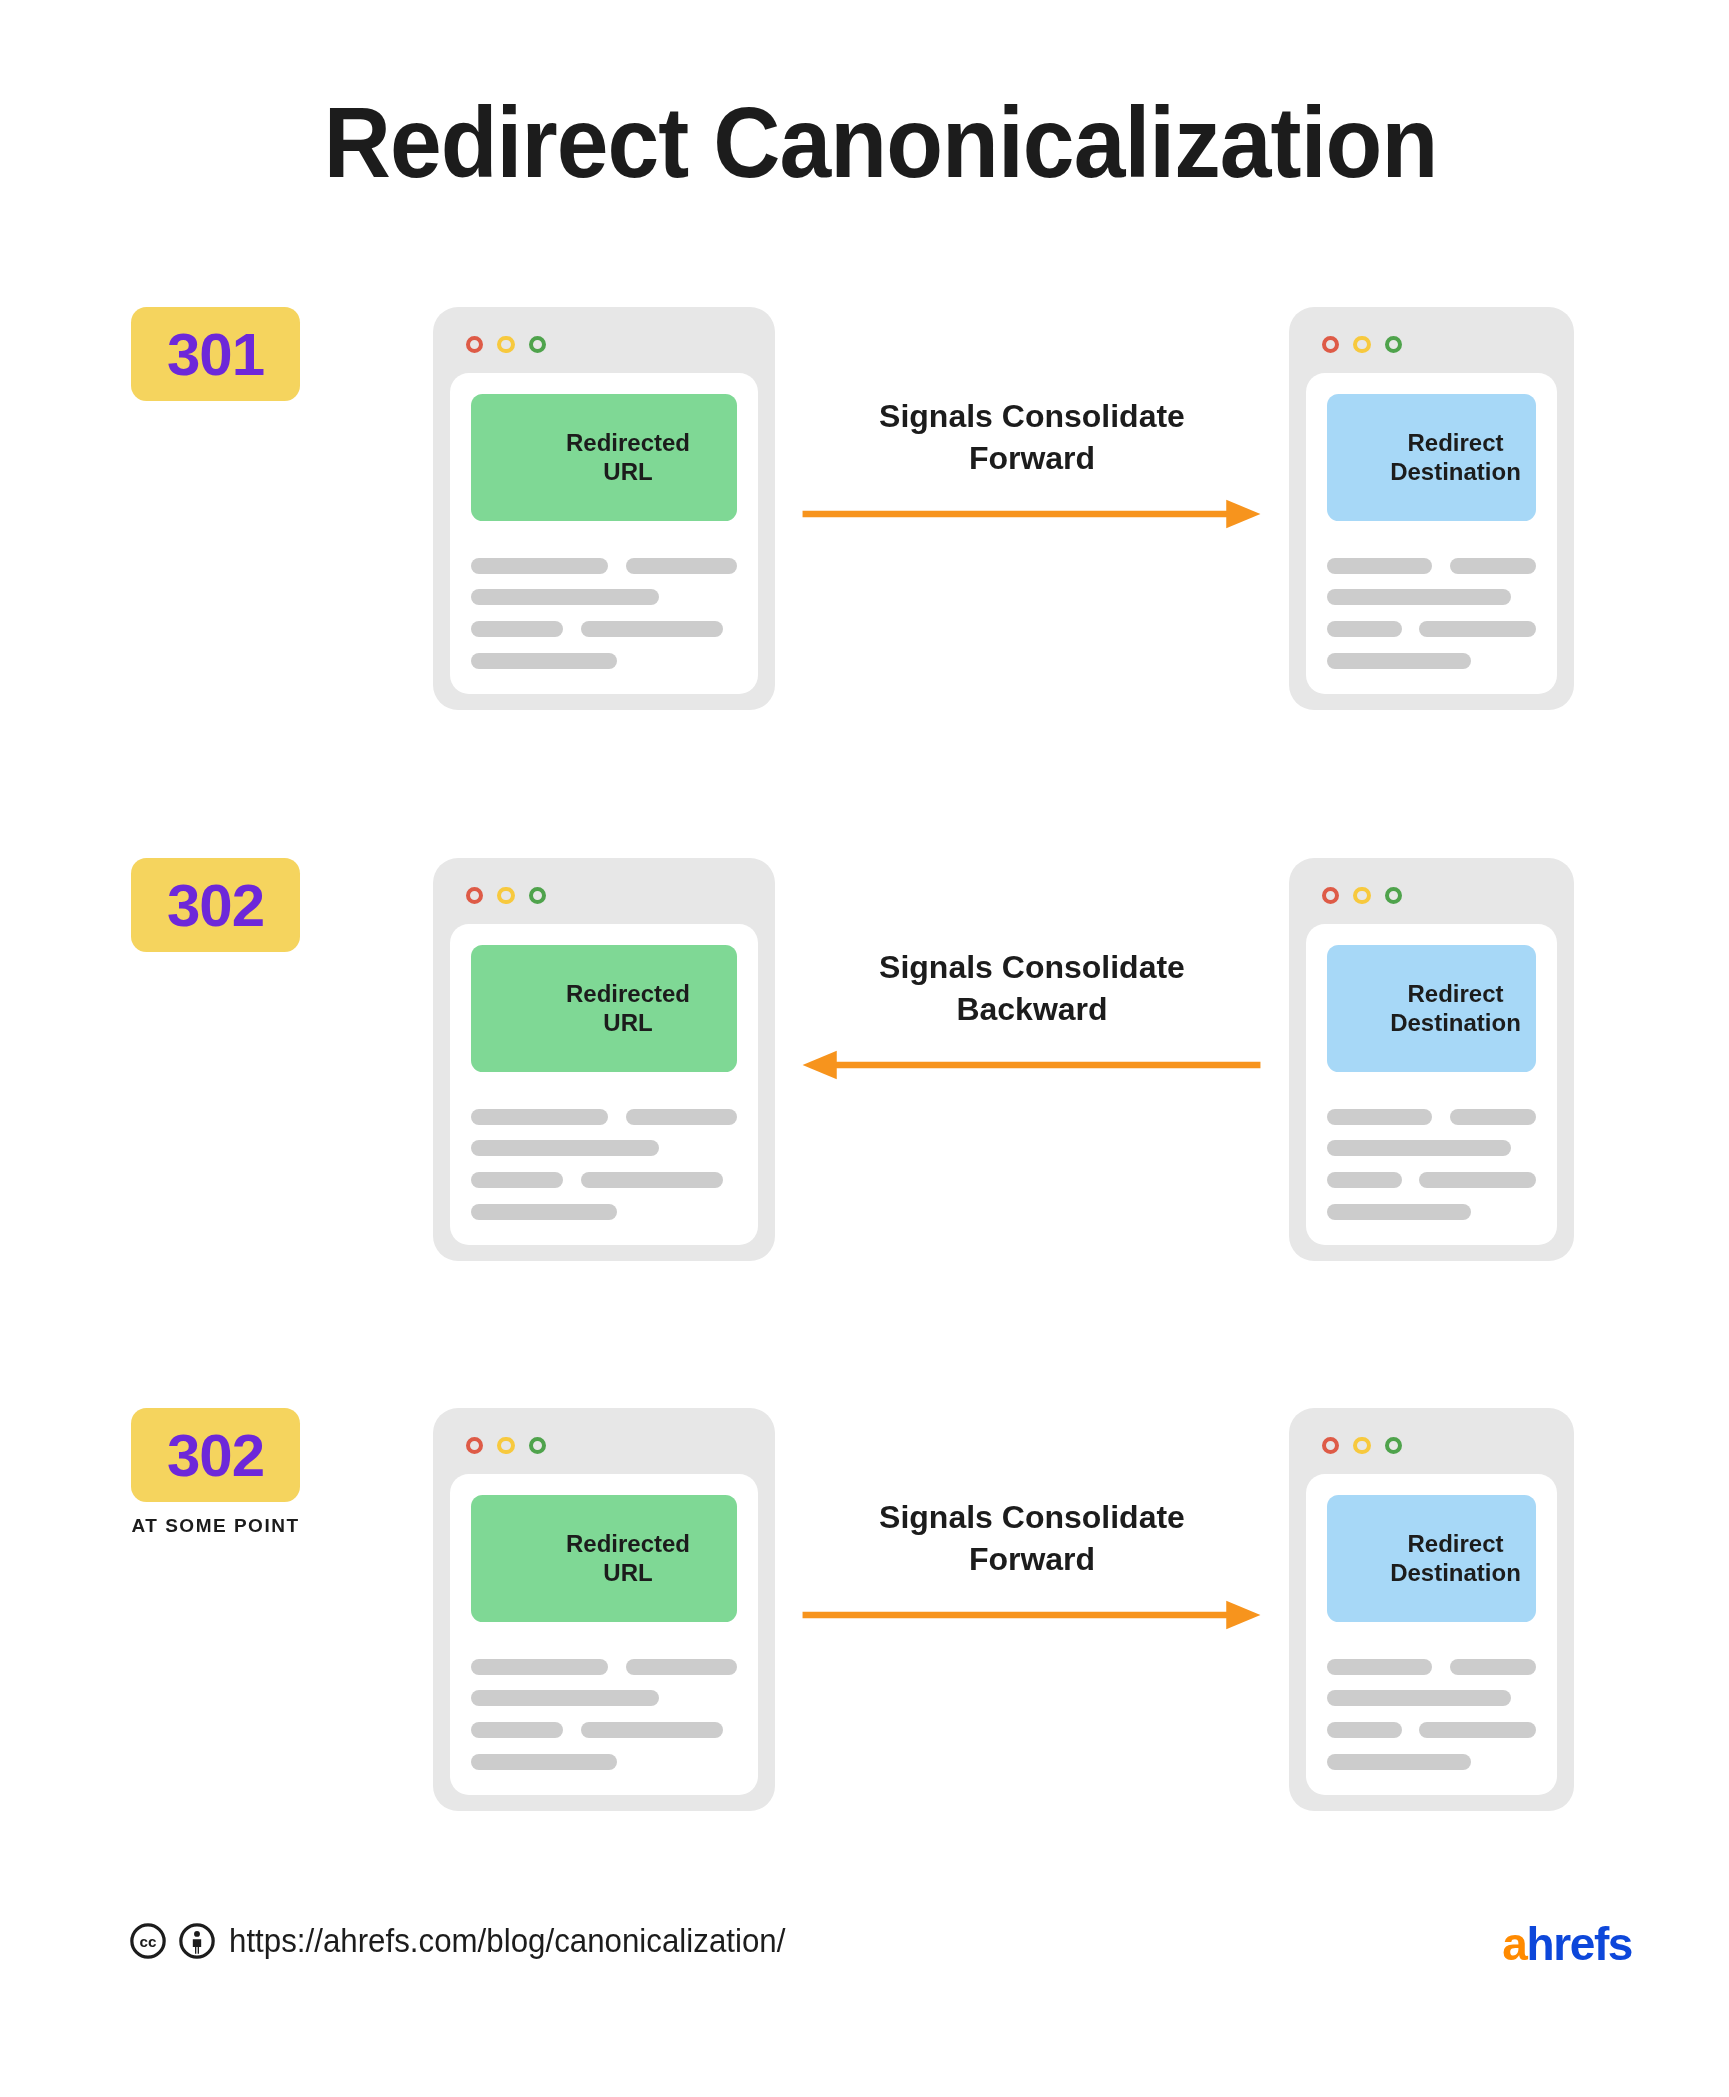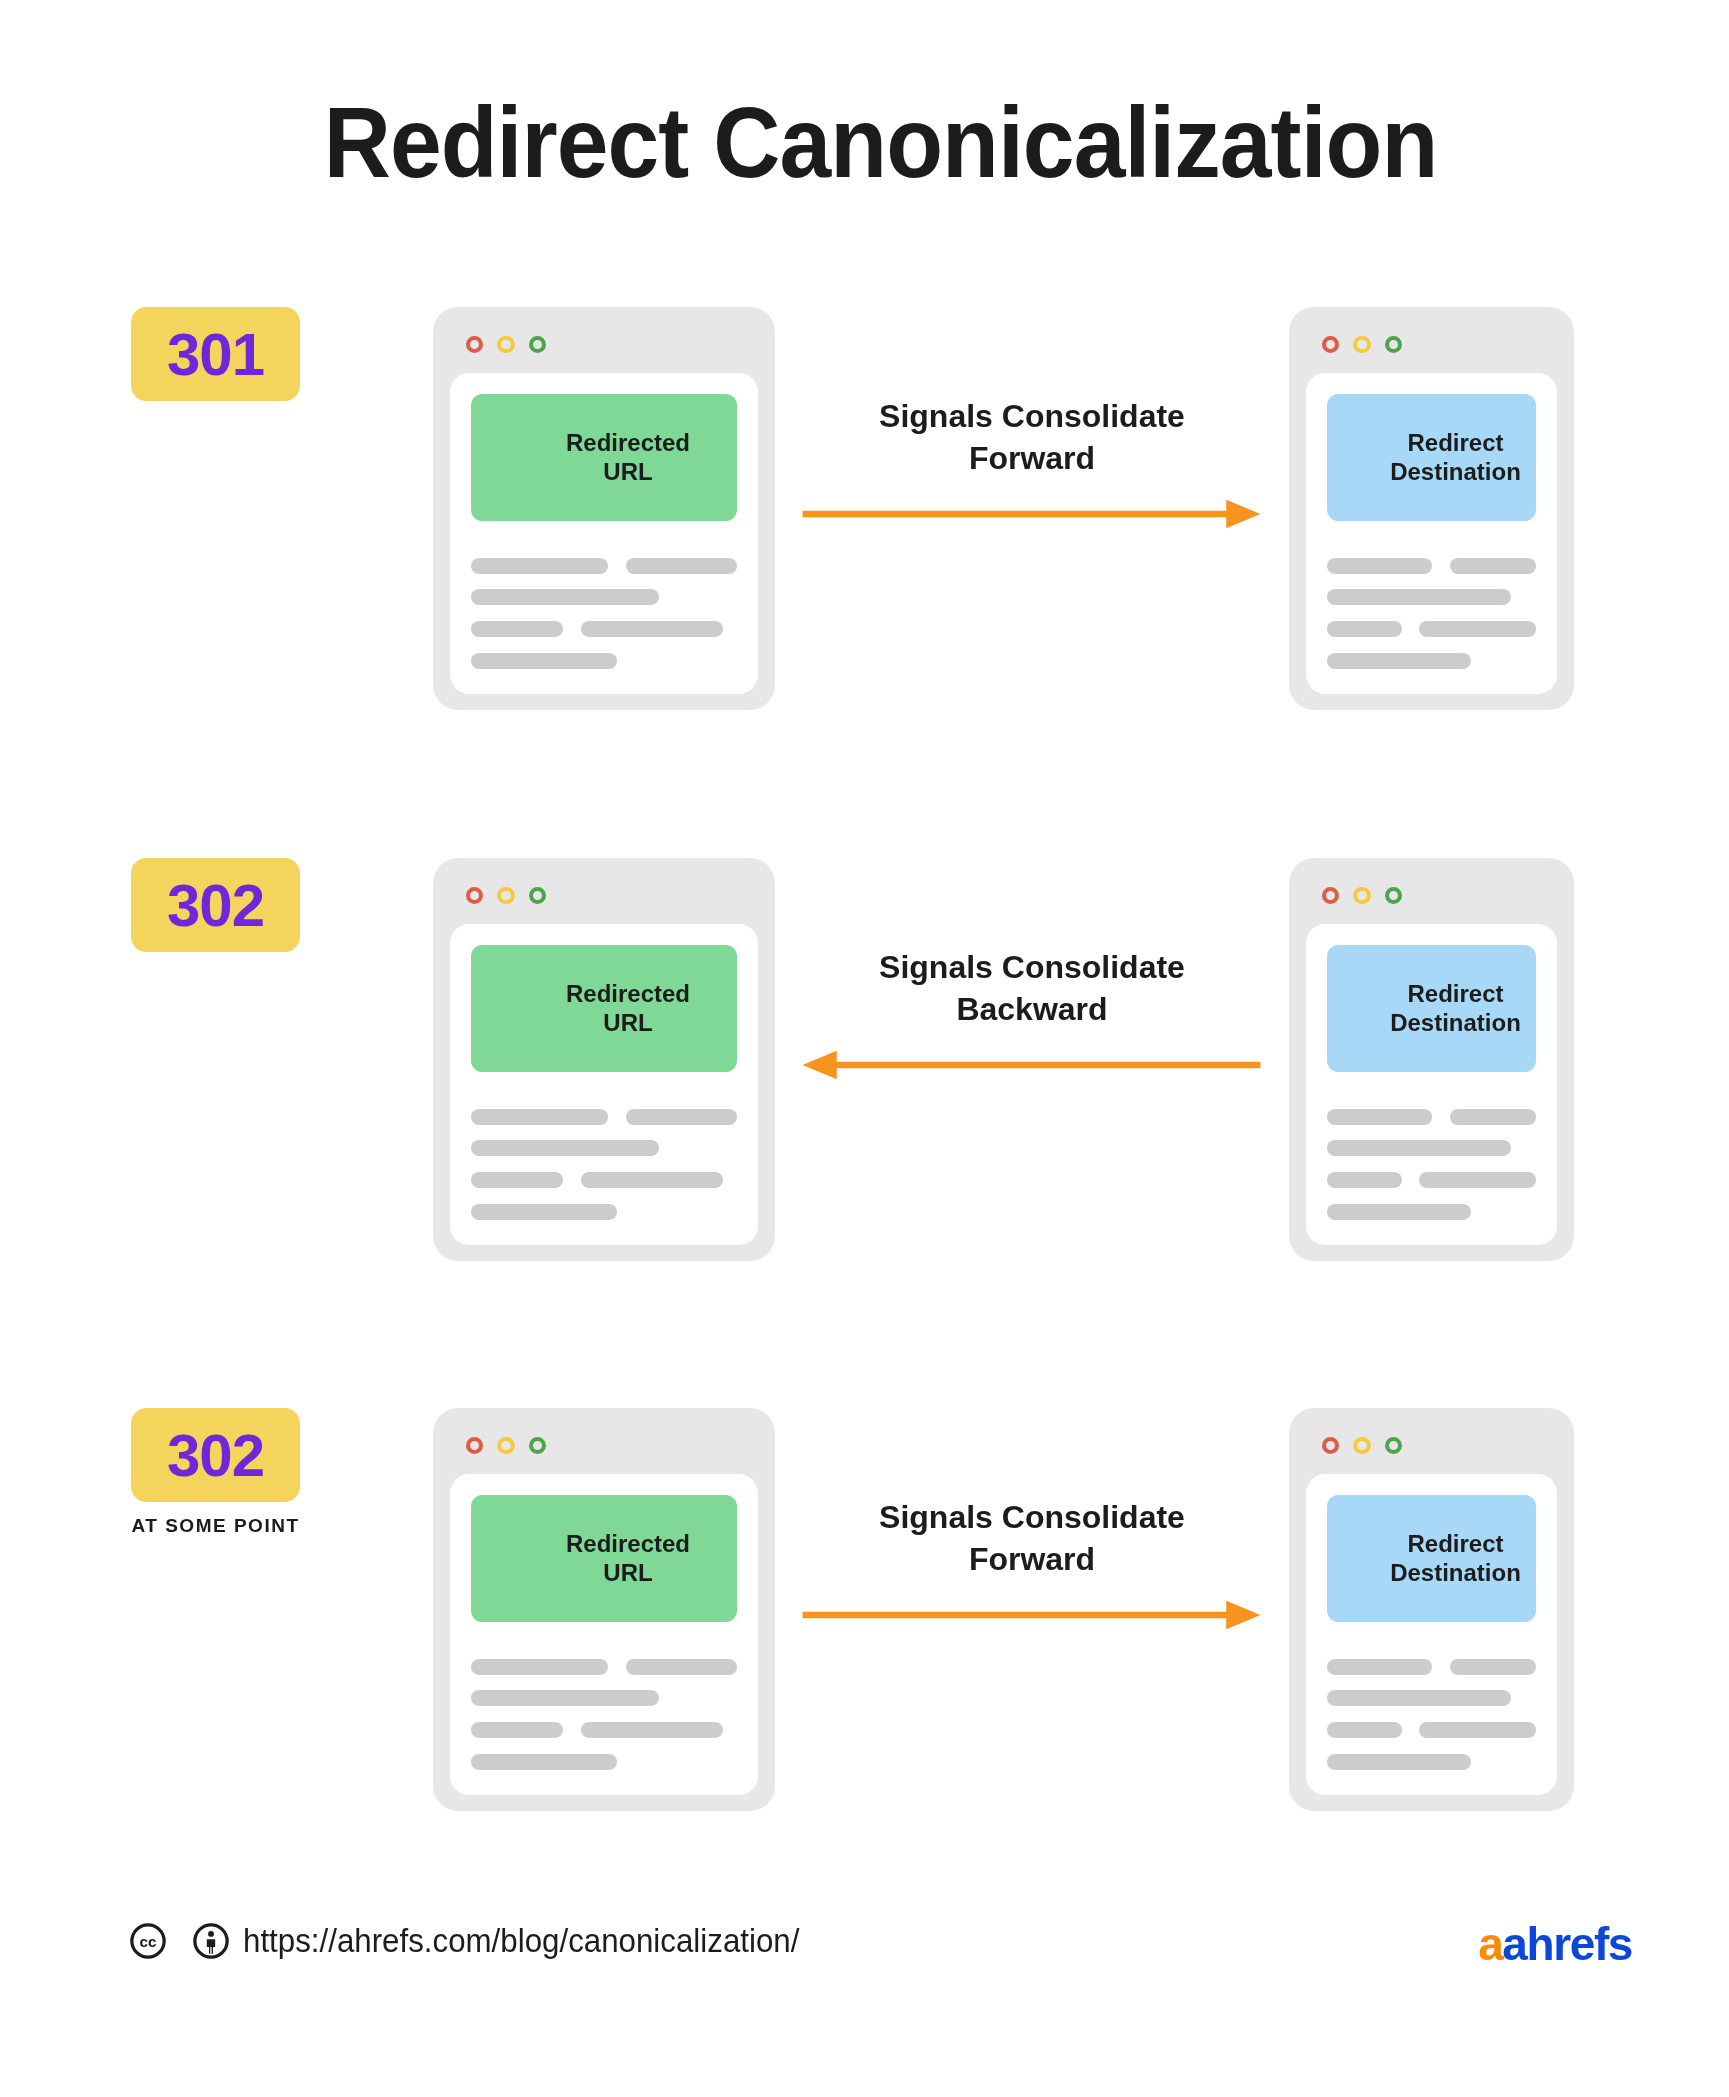--- a/index.html
+++ b/index.html
@@ -177,21 +177,21 @@
     height: 67px;
   }
   .footer-left {
     position: absolute;
     left: 113px;
     top: 0;
     display: flex;
     align-items: center;
     gap: 13.4px;
   }
-  .cc-icons { display: flex; gap: 25px; align-items: flex-end; }
+  .cc-icons { display: flex; gap: 11px; align-items: flex-end; }
   .footer-url {
     font-family: "Liberation Sans Narrow", "Liberation Sans", sans-serif;
     font-size: 34px;
     color: #1c1c1c;
     transform: scaleX(0.92);
     transform-origin: left center;
     white-space: nowrap;
   }
   .logo {
     position: absolute;
@@ -431,18 +431,18 @@
         </svg>
         <svg width="38" height="38" viewBox="0 0 40 40">
           <circle cx="20" cy="20" r="17" fill="none" stroke="#1c1c1c" stroke-width="3.4"></circle>
           <circle cx="20" cy="12.5" r="3.1" fill="#1c1c1c"></circle>
           <path d="M15.6 18.2h8.8v8.2h-2.3v7.0h-1.4v-7.0h-1.4v7.0h-1.4v-7.0h-2.3z" fill="#1c1c1c"></path>
         </svg>
       </div>
       <div class="footer-url">https://ahrefs.com/blog/canonicalization/</div>
     </div>
     <div class="logo">
-      <span class="a">a</span><span class="hrefs">ahrefs</span>
+      <span class="a">a</span><span class="hrefs">hrefs</span>
     </div>
   </div>
 
 </div>
 
 
 </body></html>

